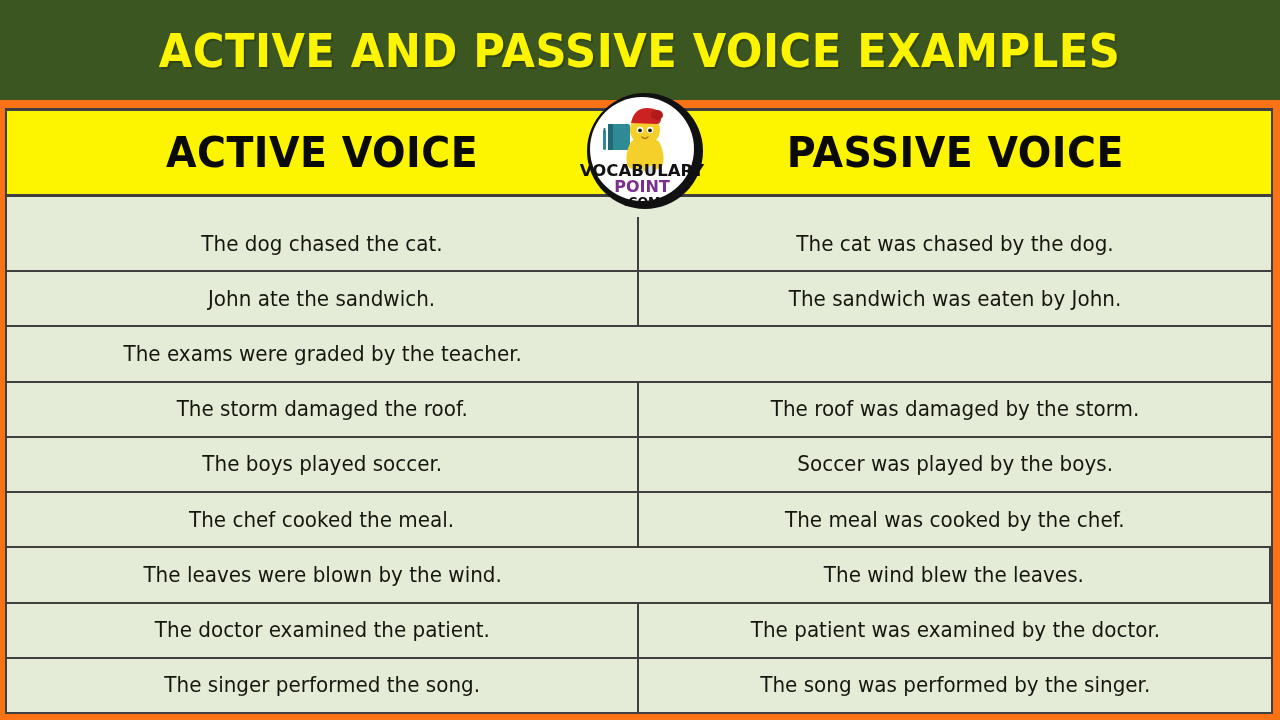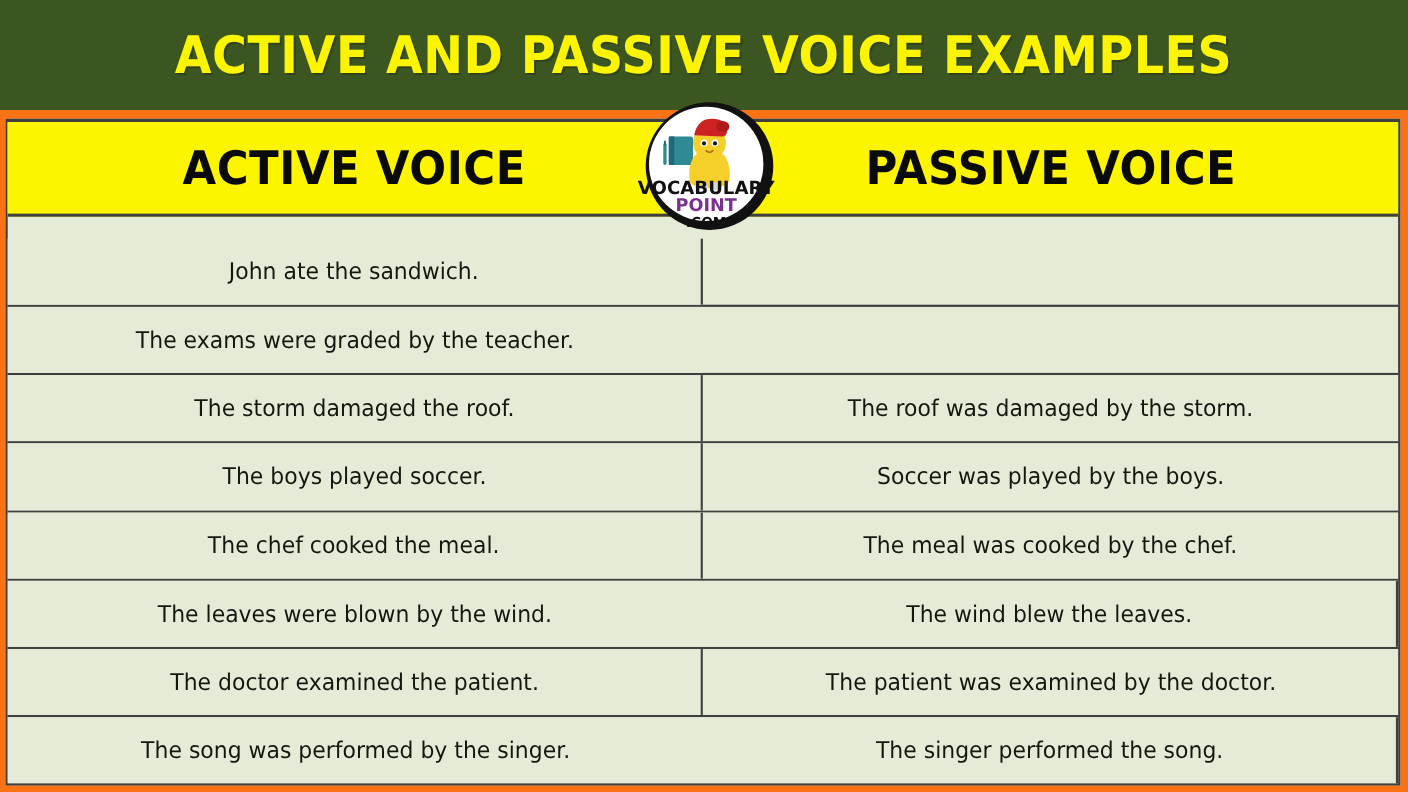--- a/index.html
+++ b/index.html
@@ -134,25 +134,36 @@
       <div class="head-cell left">
         <span class="head-text">ACTIVE VOICE</span>
       </div>
       <div class="head-cell">
         <span class="head-text">PASSIVE VOICE</span>
       </div>
     </div>
 
     <div class="body-rows">
 
+      <div class="row">
+        <div class="cell left">
+            <span class="cell-text">The dog chased the cat.</span>
+          </div>
+        <div class="cell">
+            <span class="cell-text">The cat was chased by the dog.</span>
+          </div>
+      </div>
 
       <div class="row">
         <div class="cell left">
             <span class="cell-text">John ate the sandwich.</span>
           </div>
+        <div class="cell">
+            <span class="cell-text">The sandwich was eaten by John.</span>
+          </div>
       </div>
 
       <div class="row">
         <div class="cell">
             <span class="cell-text">The exams were graded by the teacher.</span>
           </div>
       </div>
 
       <div class="row">
         <div class="cell left">
@@ -193,25 +204,25 @@
       <div class="row">
         <div class="cell left">
             <span class="cell-text">The doctor examined the patient.</span>
           </div>
         <div class="cell">
             <span class="cell-text">The patient was examined by the doctor.</span>
           </div>
       </div>
 
       <div class="row">
+        <div class="cell left">
+            <span class="cell-text">The singer performed the song.</span>
+          </div>
         <div class="cell">
             <span class="cell-text">The song was performed by the singer.</span>
-          </div>
-        <div class="cell left">
-            <span class="cell-text">The singer performed the song.</span>
           </div>
       </div>
 
     </div>
   </div>
 
   <div class="logo">
     <svg viewBox="0 0 134 118" xmlns="http://www.w3.org/2000/svg">
 
       <circle cx="67" cy="59" r="58" fill="#111111"></circle>

